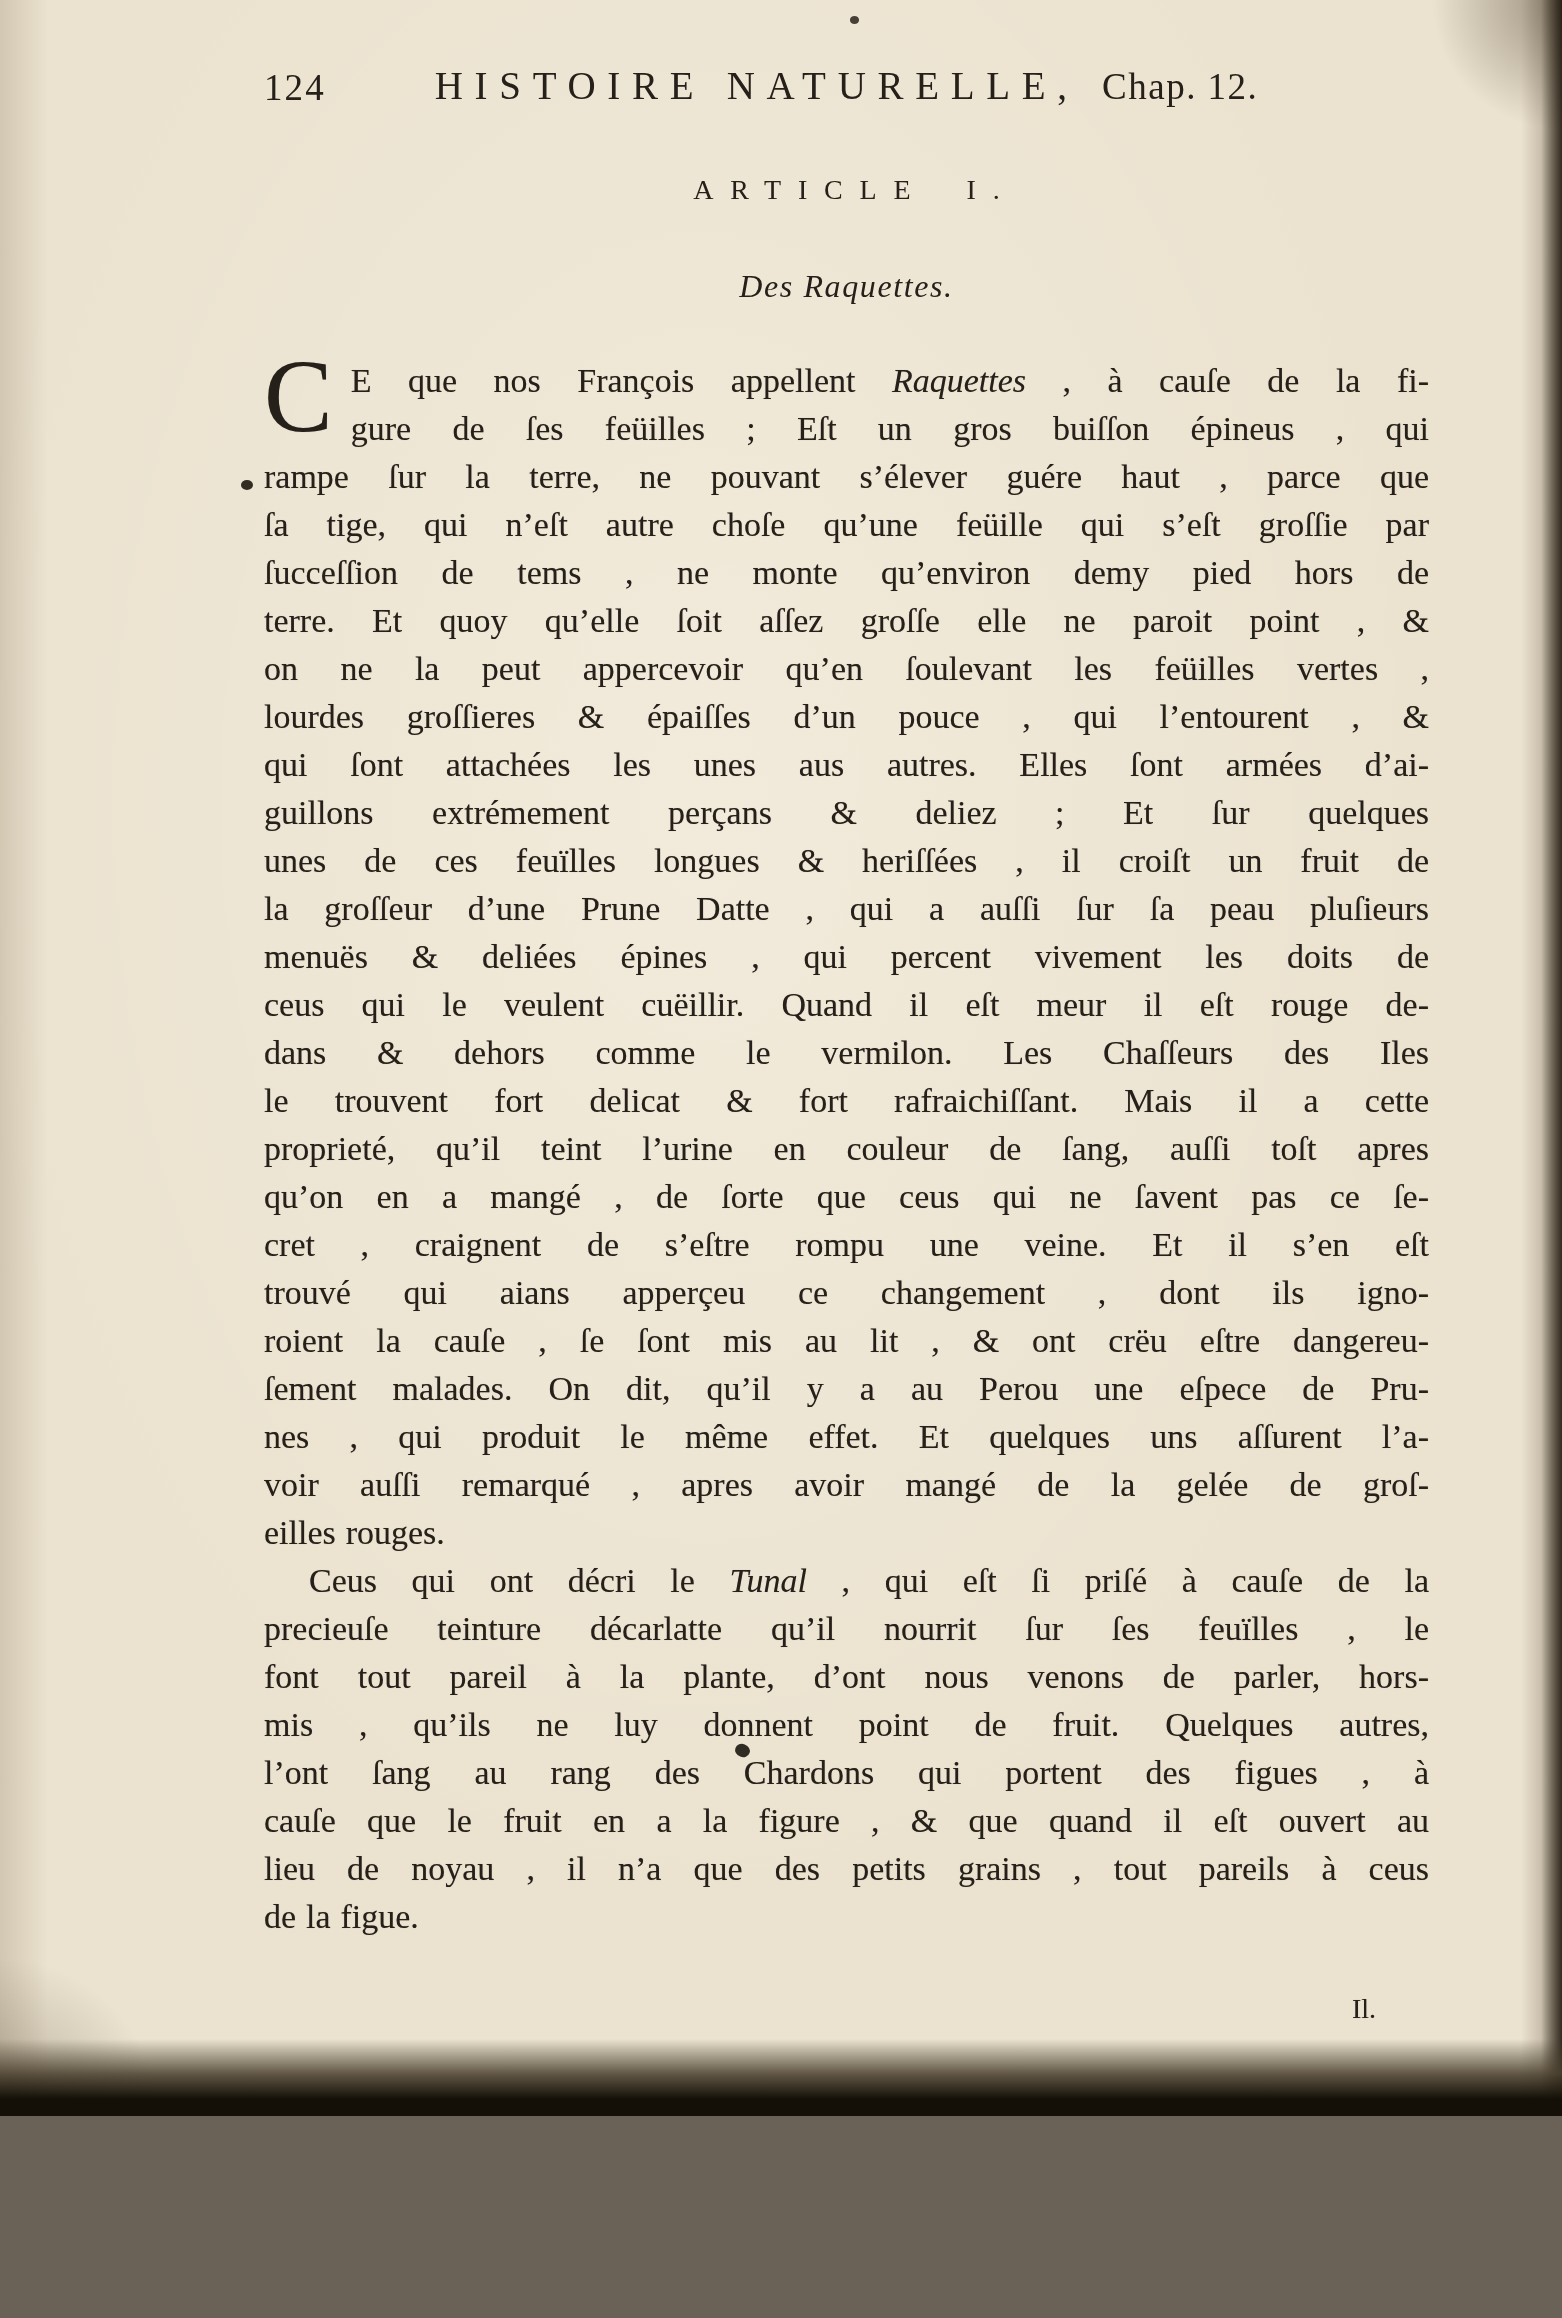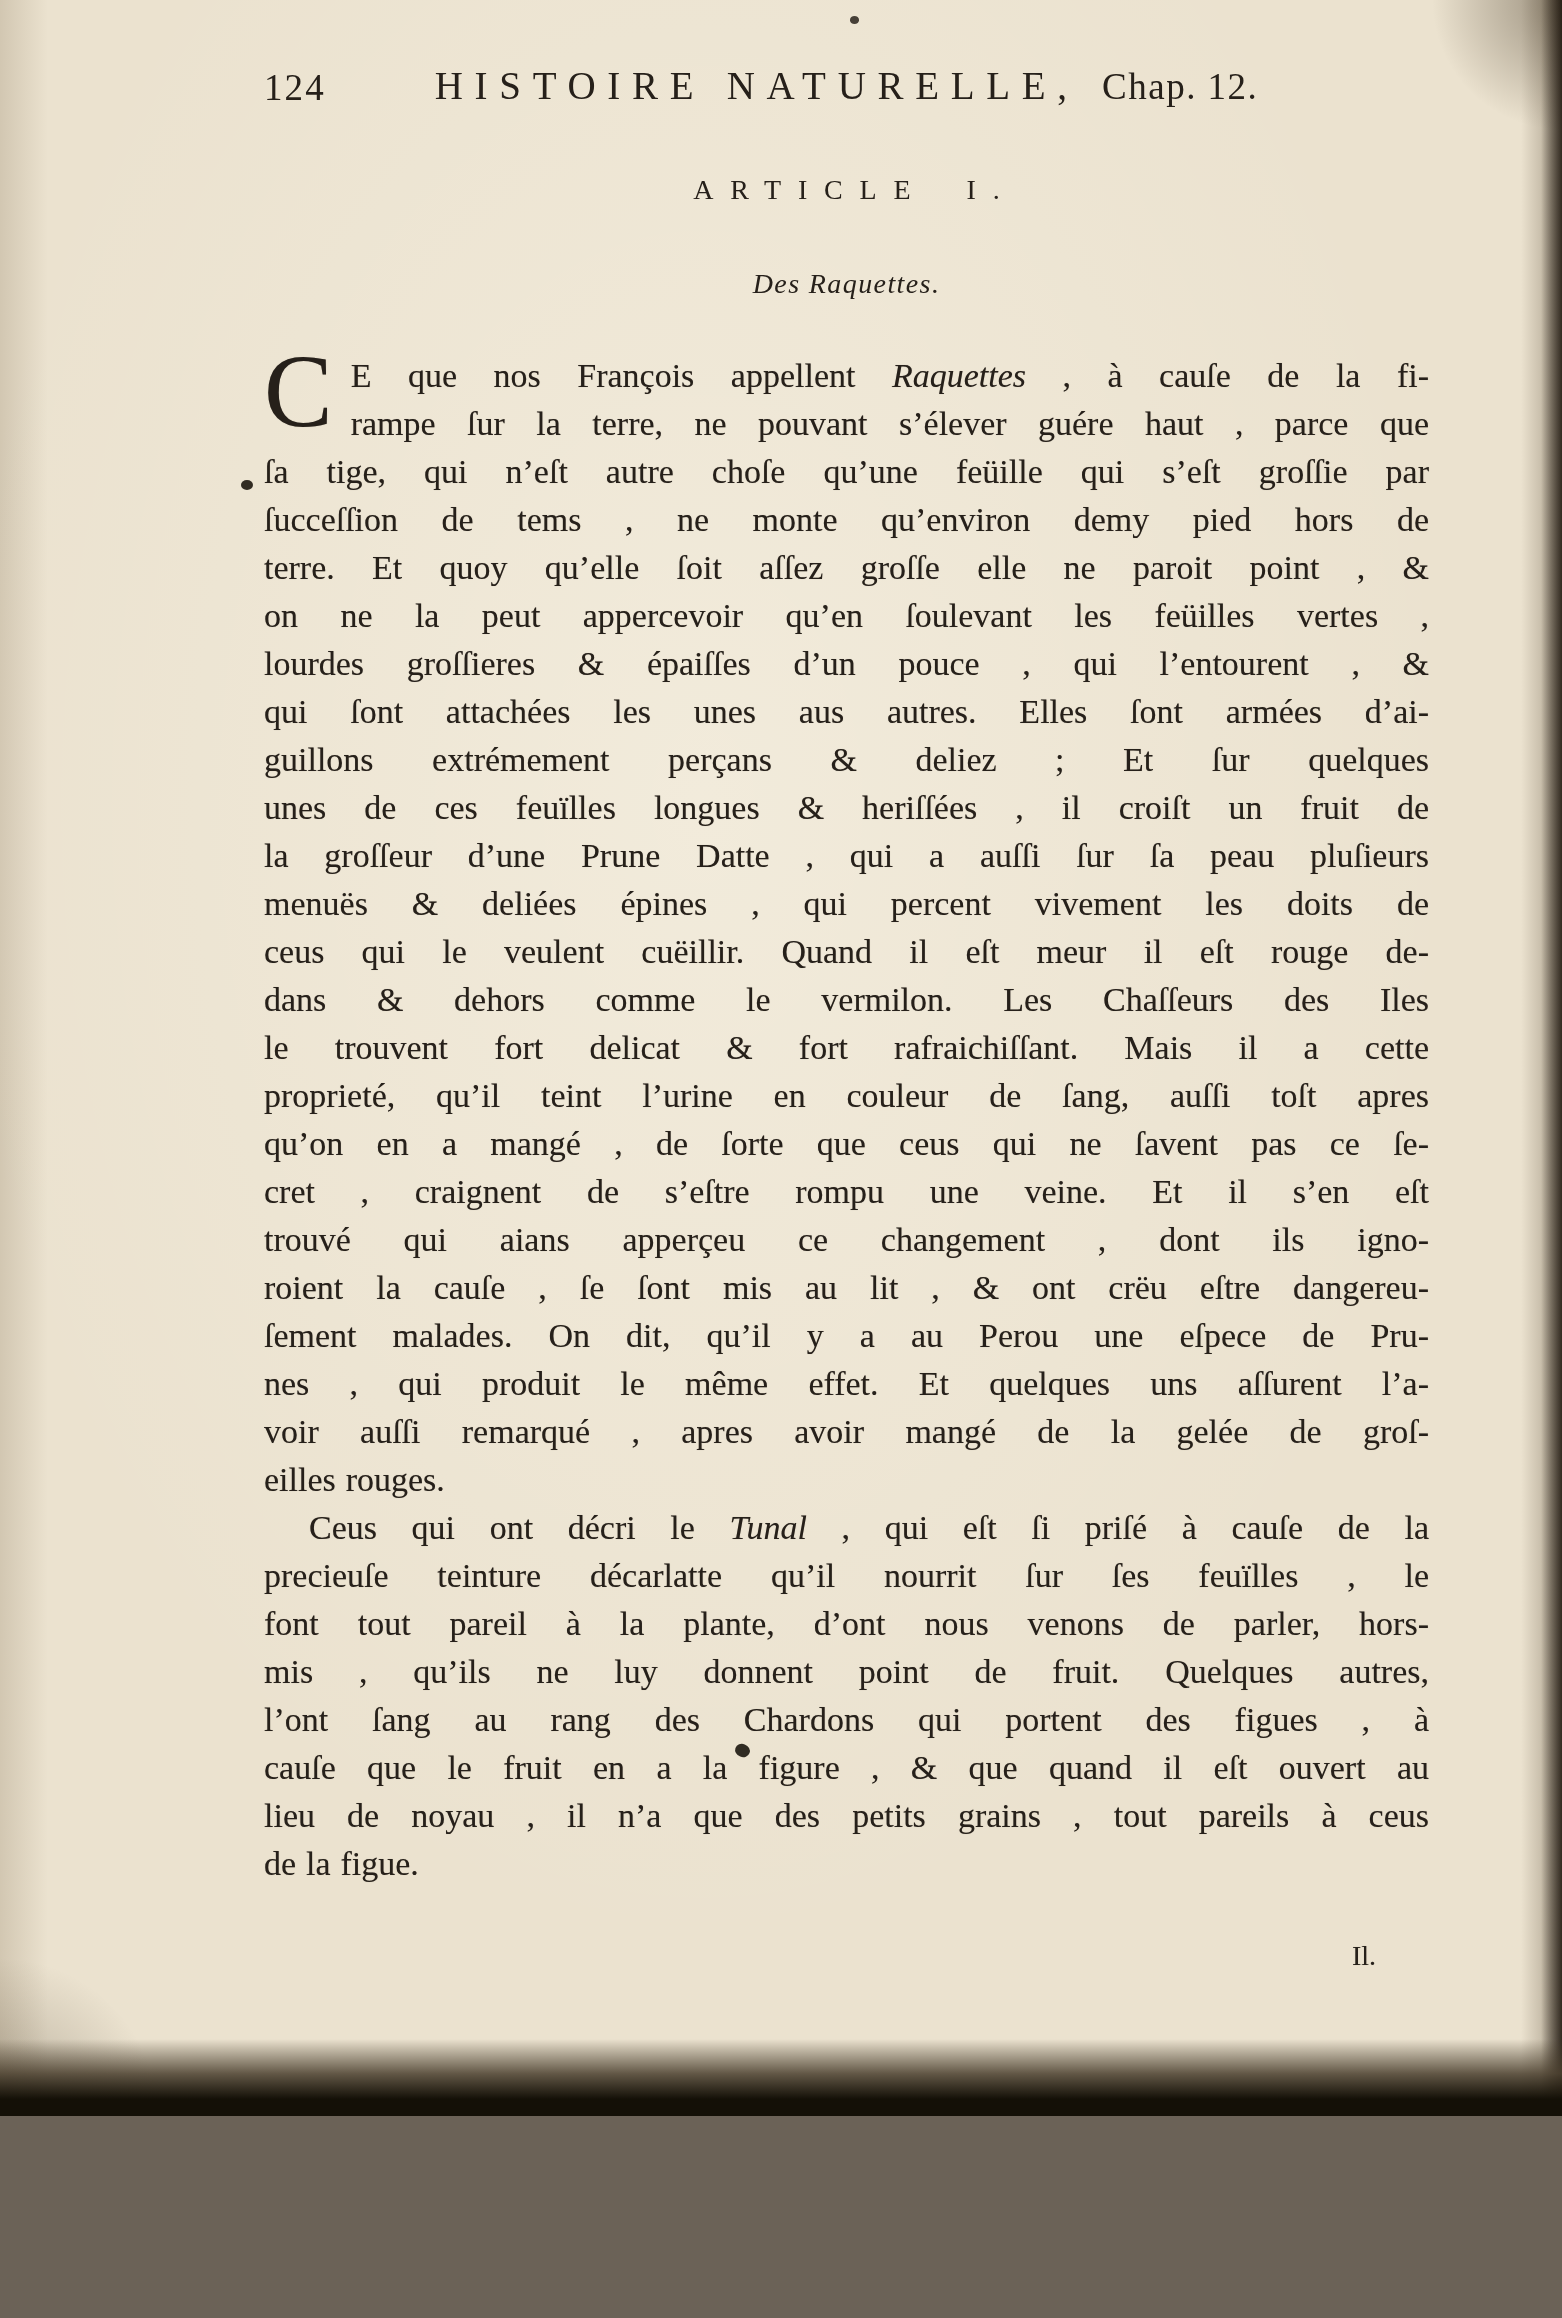--- a/index.html
+++ b/index.html
@@ -56,21 +56,21 @@
     text-align: center;
     font-size: 28px;
     letter-spacing: 0.60em;
     word-spacing: 0.55em;
     text-indent: 0.60em; 
   }
   .section-title {
     margin-top: 62px;
     text-align: center;
     font-style: italic;
-    font-size: 28px;
+    font-size: 32px;
     letter-spacing: 0.05em;
   }
   .body-text {
     margin-top: 52px;
     font-size: 34px;
     line-height: 48px;
     word-spacing: 1.4px;
     text-shadow: 0 0 0.7px rgba(40, 30, 20, 0.35);
   }
   .line {
@@ -136,20 +136,21 @@
     <div class="article-heading">ARTICLE I.</div>
 
     <div class="section-title">Des Raquettes.</div>
 
     <div class="body-text">
 
       <div class="paragraph">
         <span class="drop-cap">C</span>
         <div class="line"><span>E que nos François appellent </span><em>Raquettes</em><span> , à cauſe de la fi-</span></div>
         <div class="lines">
+            <div class="line">gure de ſes feüilles ; Eſt un gros buiſſon épineus , qui</div>
             <div class="line">rampe ſur la terre, ne pouvant s’élever guére haut , parce que</div>
             <div class="line">ſa tige, qui n’eſt autre choſe qu’une feüille qui s’eſt groſſie par</div>
             <div class="line">ſucceſſion de tems , ne monte qu’environ demy pied hors de</div>
             <div class="line">terre. Et quoy qu’elle ſoit aſſez groſſe elle ne paroit point , &amp;</div>
             <div class="line">on ne la peut appercevoir qu’en ſoulevant les feüilles vertes ,</div>
             <div class="line">lourdes groſſieres &amp; épaiſſes d’un pouce , qui l’entourent , &amp;</div>
             <div class="line">qui ſont attachées les unes aus autres. Elles ſont armées d’ai-</div>
             <div class="line">guillons extrémement perçans &amp; deliez ; Et ſur quelques</div>
             <div class="line">unes de ces feuïlles longues &amp; heriſſées , il croiſt un fruit de</div>
             <div class="line">la groſſeur d’une Prune Datte , qui a auſſi ſur ſa peau pluſieurs</div>

